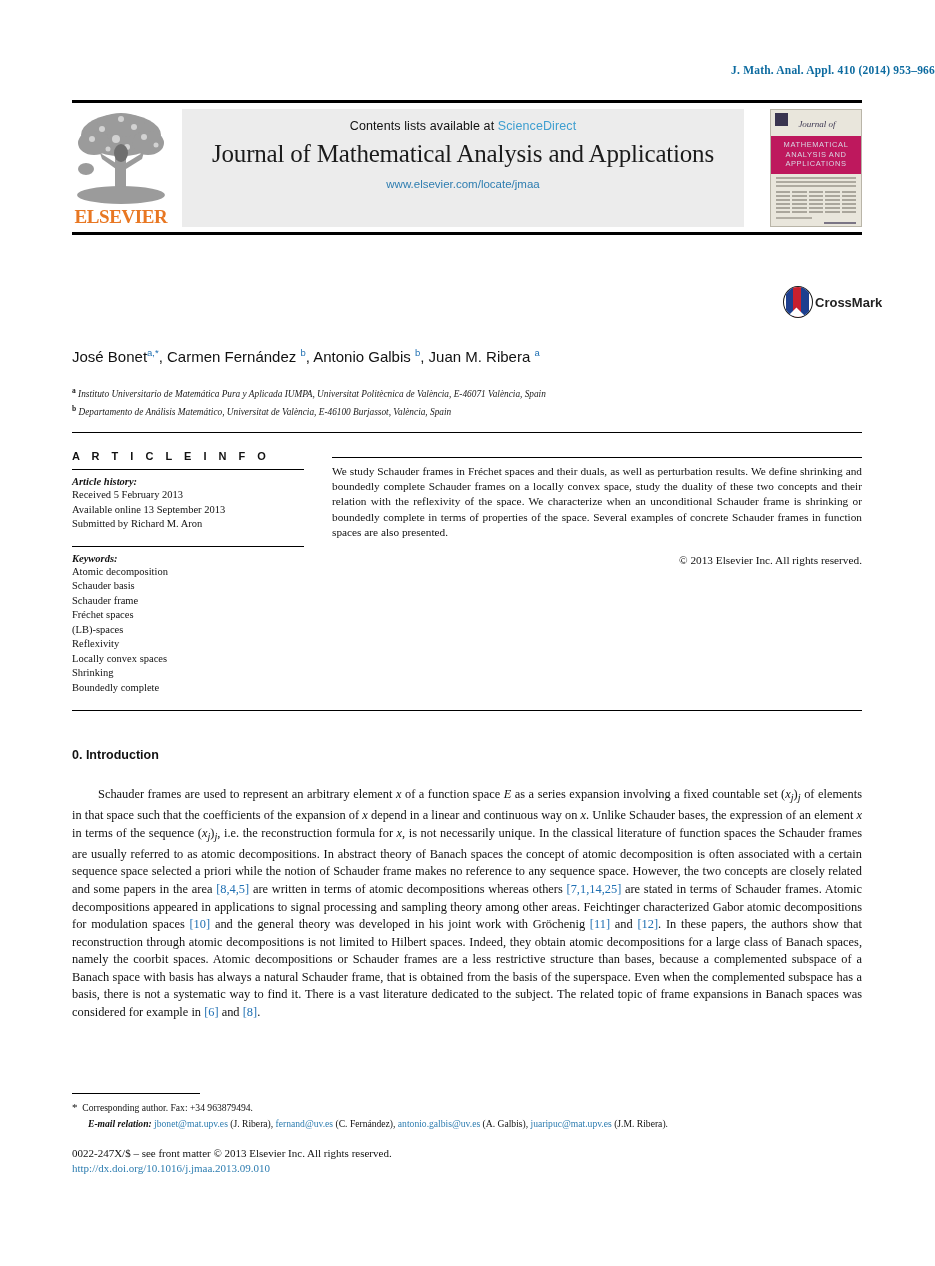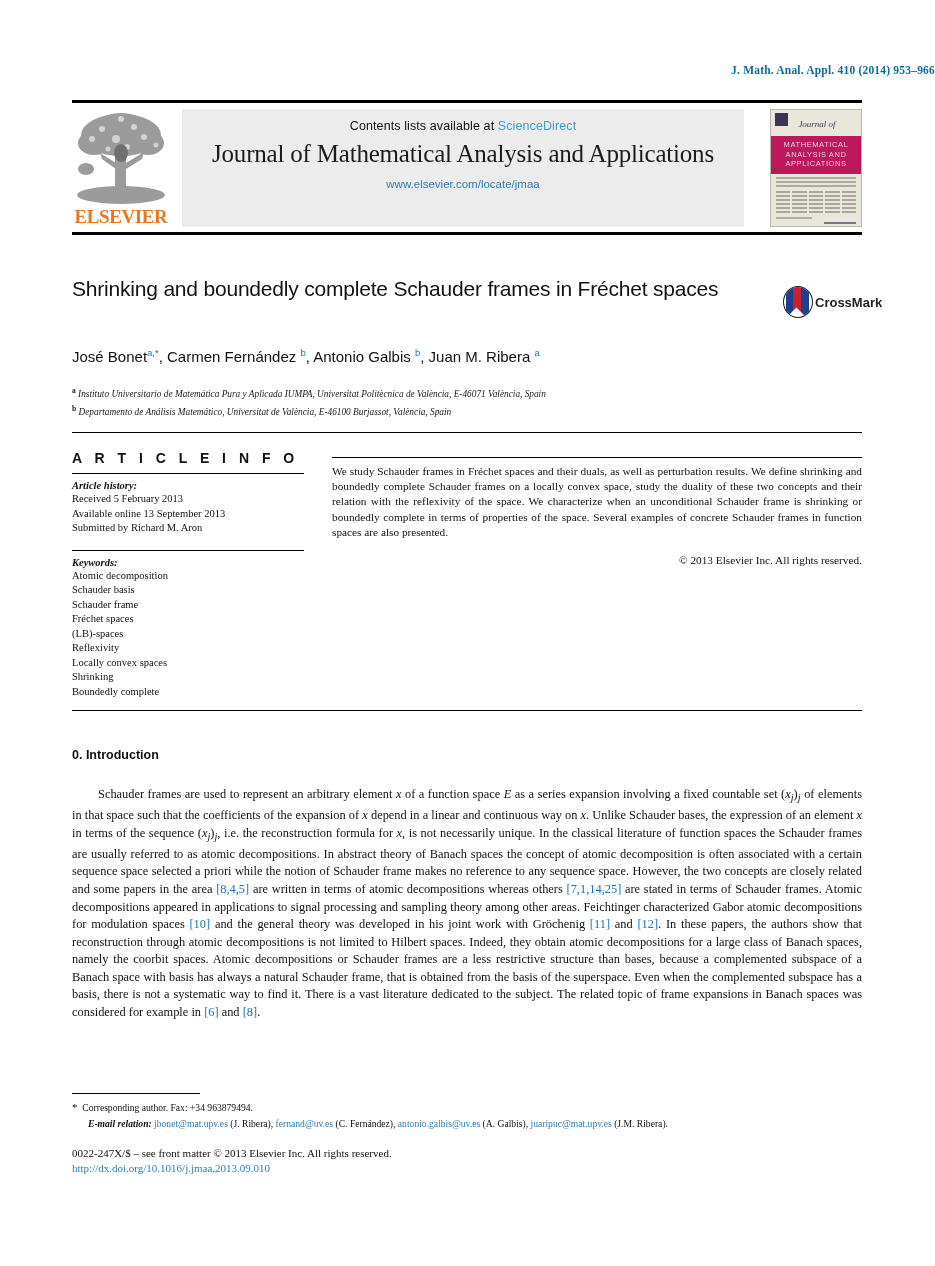--- a/index.html
+++ b/index.html
@@ -273,21 +273,21 @@
     left: 72px; top: 450px;
     width: 232px;
   }
   .abstract-col {
     position: absolute;
     left: 332px; top: 450px;
     width: 530px;
   }
   .sec-head {
     font-family: "Liberation Sans", sans-serif;
-    font-size: 14px;
+    font-size: 11px;
     font-weight: bold;
     letter-spacing: 4.5px;
     color: #111;
   }
   .thin-rule {
     border-top: 1.6px solid #000;
     margin-top: 7px;
     margin-bottom: 6px;
   }
   .info-sub {
@@ -493,23 +493,20 @@
           <div class="ln short"></div>
           <div class="ln right"></div>
 
         </div>
       </div>
 
     </div>
   </div>
   <div class="rule-under-masthead"></div>
 
-  <div class="title-block">
-    <h1 class="paper-title">Shrinking and boundedly complete Schauder frames in Fréchet spaces</h1>
-  </div>
 
   <div class="crossmark">
     <div class="crossmark-badge">
       <div class="cm-left"></div>
       <div class="cm-mid"></div>
       <div class="cm-right"></div>
       <div class="cm-notch"></div>
     </div>
     <div class="crossmark-label">CrossMark</div>
   </div>

